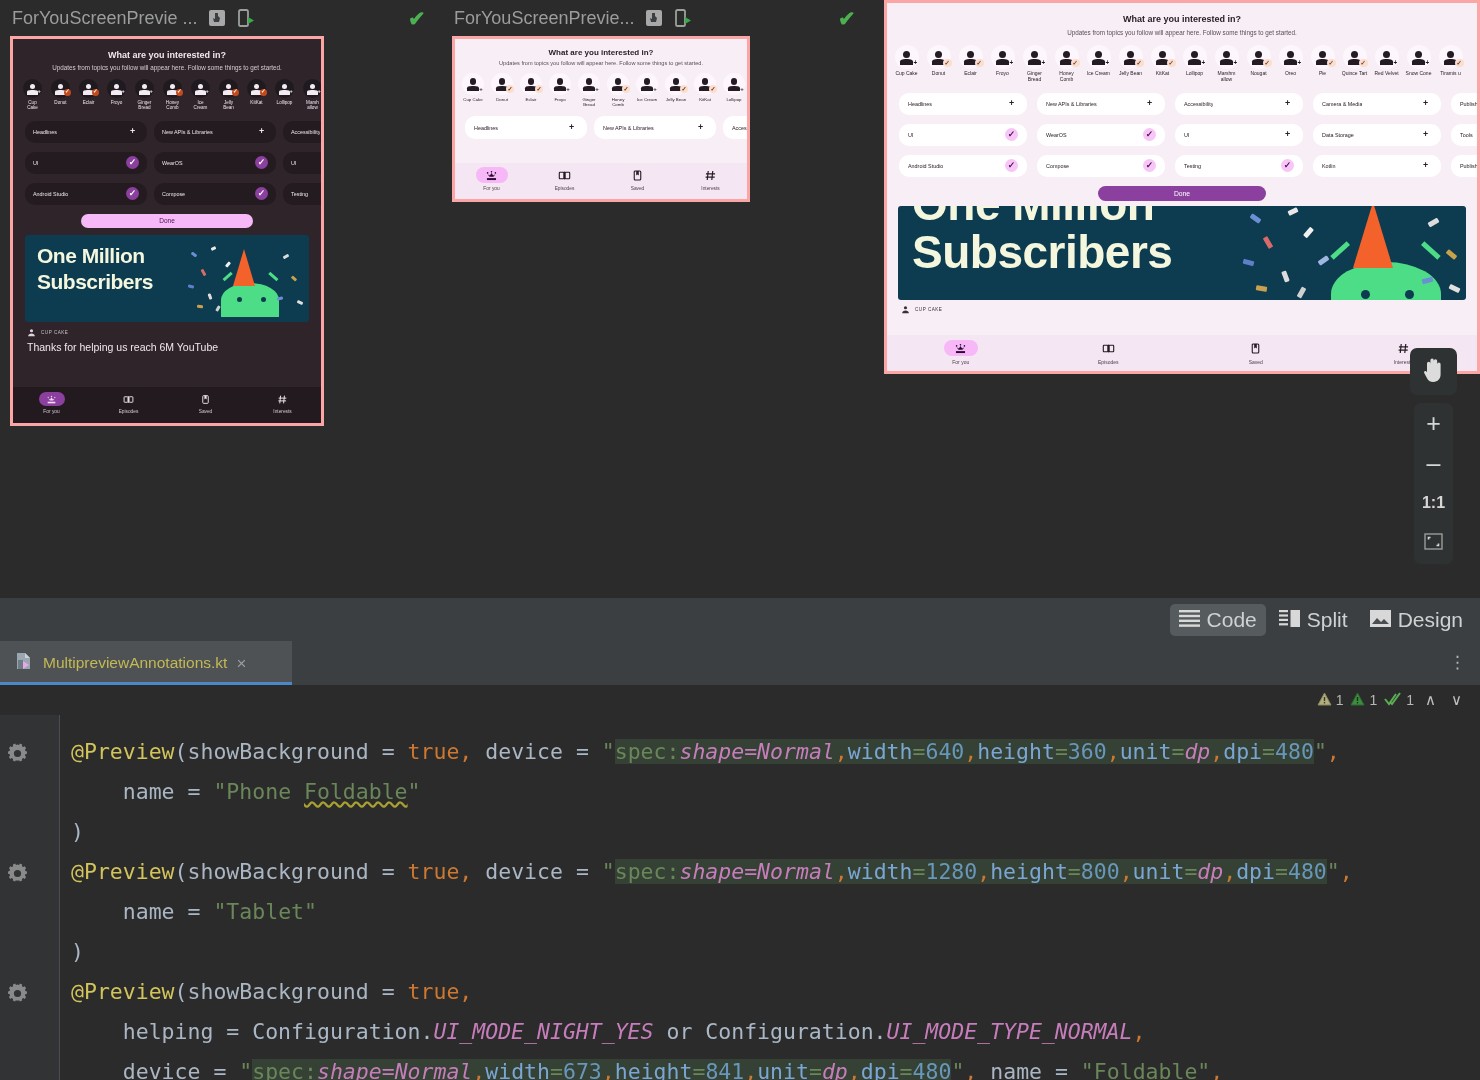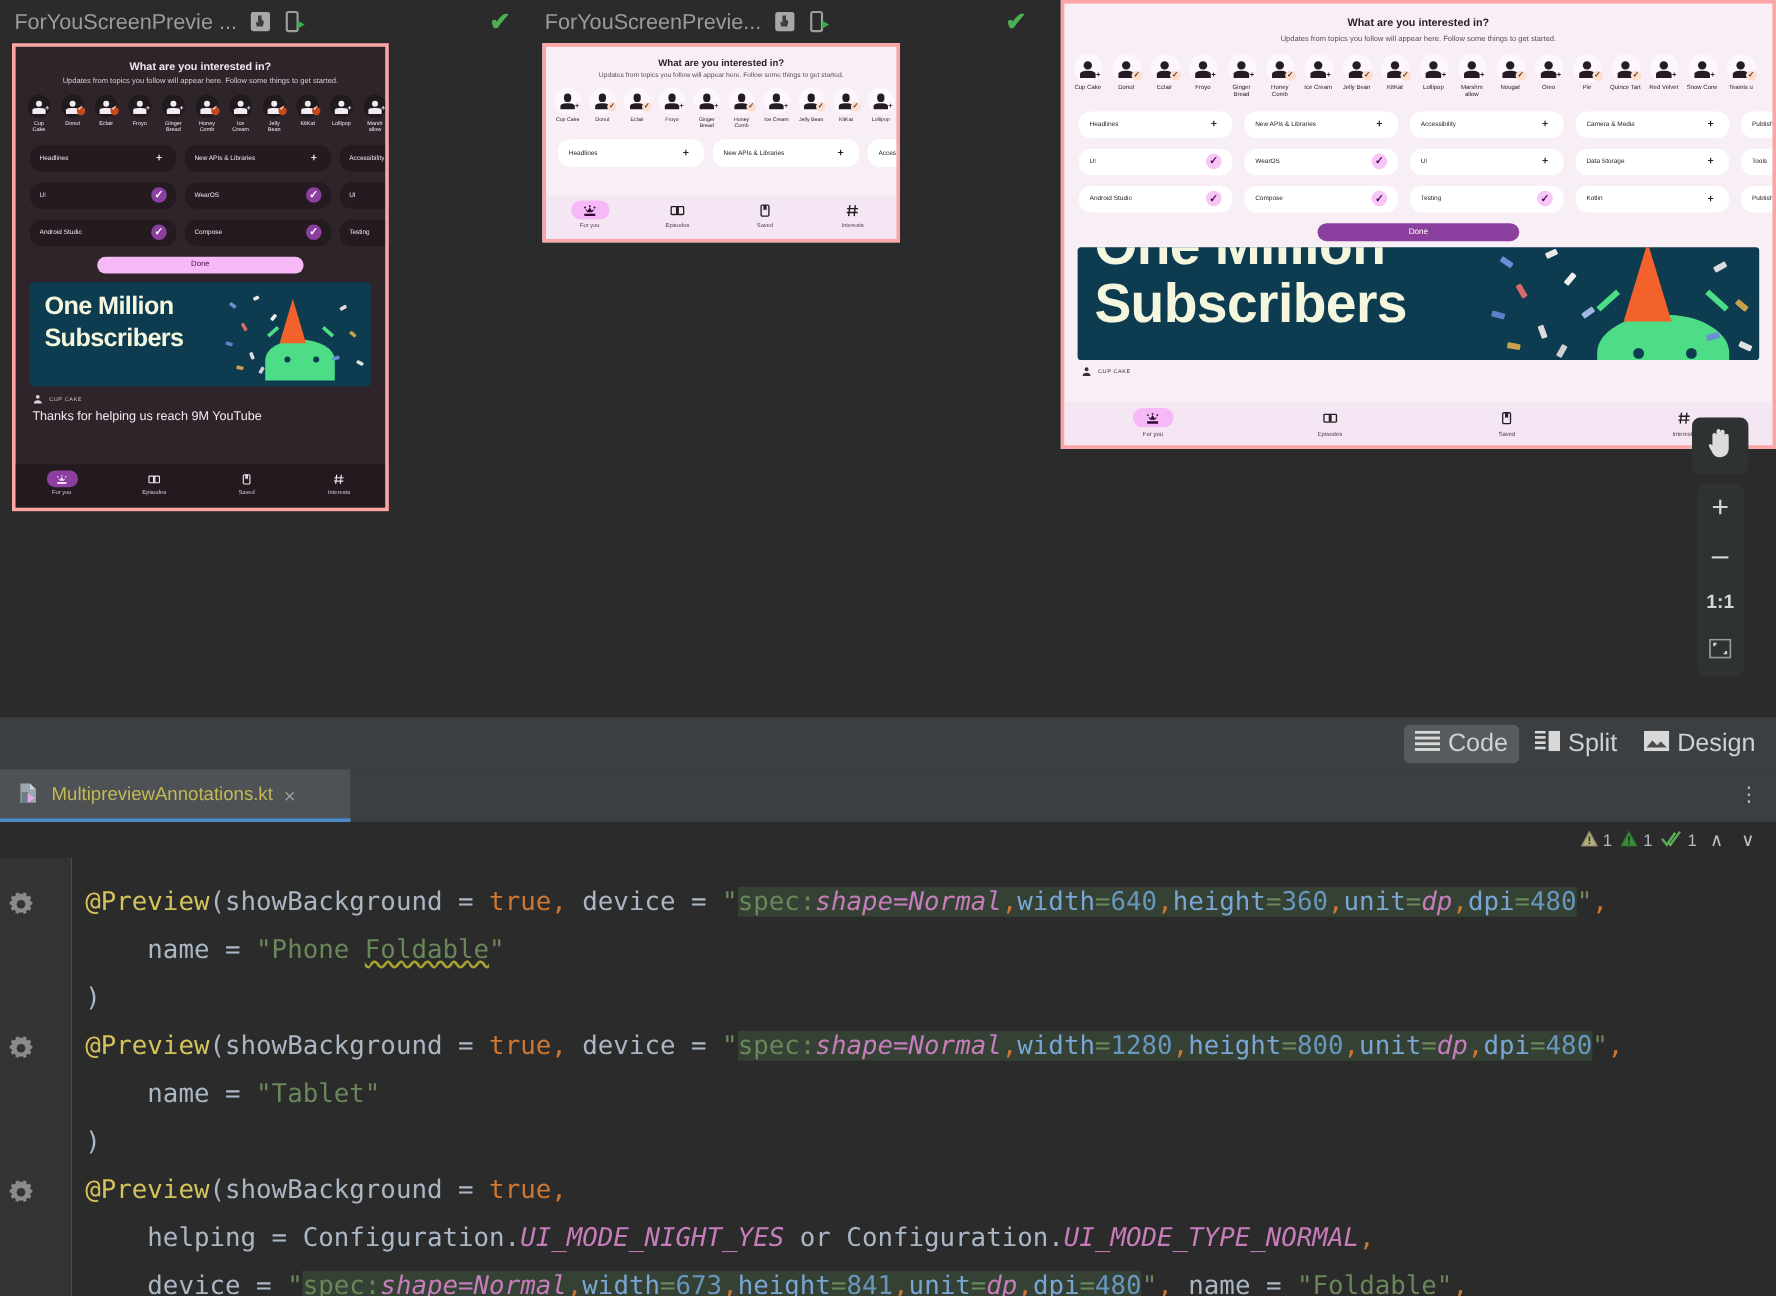--- a/index.html
+++ b/index.html
@@ -384,21 +384,21 @@
 
           <div class="post-meta" style="margin:6px 0 0 14px; gap:5px;">
             <span class="post-dot" style="width:9px;height:9px;">
               <svg viewBox="0 0 12 12" width="9" height="9">
                   <circle cx="6" cy="3.6" r="2.1" fill="#ded3dd"></circle>
                   <path d="M1.6 11c0-2.4 2-3.6 4.4-3.6S10.4 8.6 10.4 11z" fill="#ded3dd"></path>
                 </svg>
             </span>
             <span style="color:#cbbfc9; font-size:4.6px; letter-spacing:0.5px;">CUP CAKE</span>
           </div>
-          <div class="post-title" style="color:#f2e7ef; font-size:10.5px; margin:4px 0 0 14px;">Thanks for helping us reach 9M YouTube</div>
+          <div class="post-title" style="color:#f2e7ef; font-size:10.5px; margin:4px 0 0 14px;">Thanks for helping us reach 6M YouTube</div>
         </div>
         <div class="navbar" id="p1-nav" style="height:36px; background:#231a1f; padding-top:5px;">
             <div class="navitem">
               <div class="navpill" style="width: 26px; height: 14px; background: rgb(139, 63, 158);">
                 <svg viewBox="0 0 20 20" width="11" height="11">
                   <path d="M3 14h14v3H3z" fill="#f3d9f3"></path>
                   <path d="M4 8l3 4h6l3-4-3.5 2L10 6 7.5 10z" fill="#f3d9f3"></path>
                   <circle cx="4" cy="6" r="1.2" fill="#f3d9f3"></circle>
                   <circle cx="10" cy="4.4" r="1.2" fill="#f3d9f3"></circle>
                   <circle cx="16" cy="6" r="1.2" fill="#f3d9f3"></circle>

